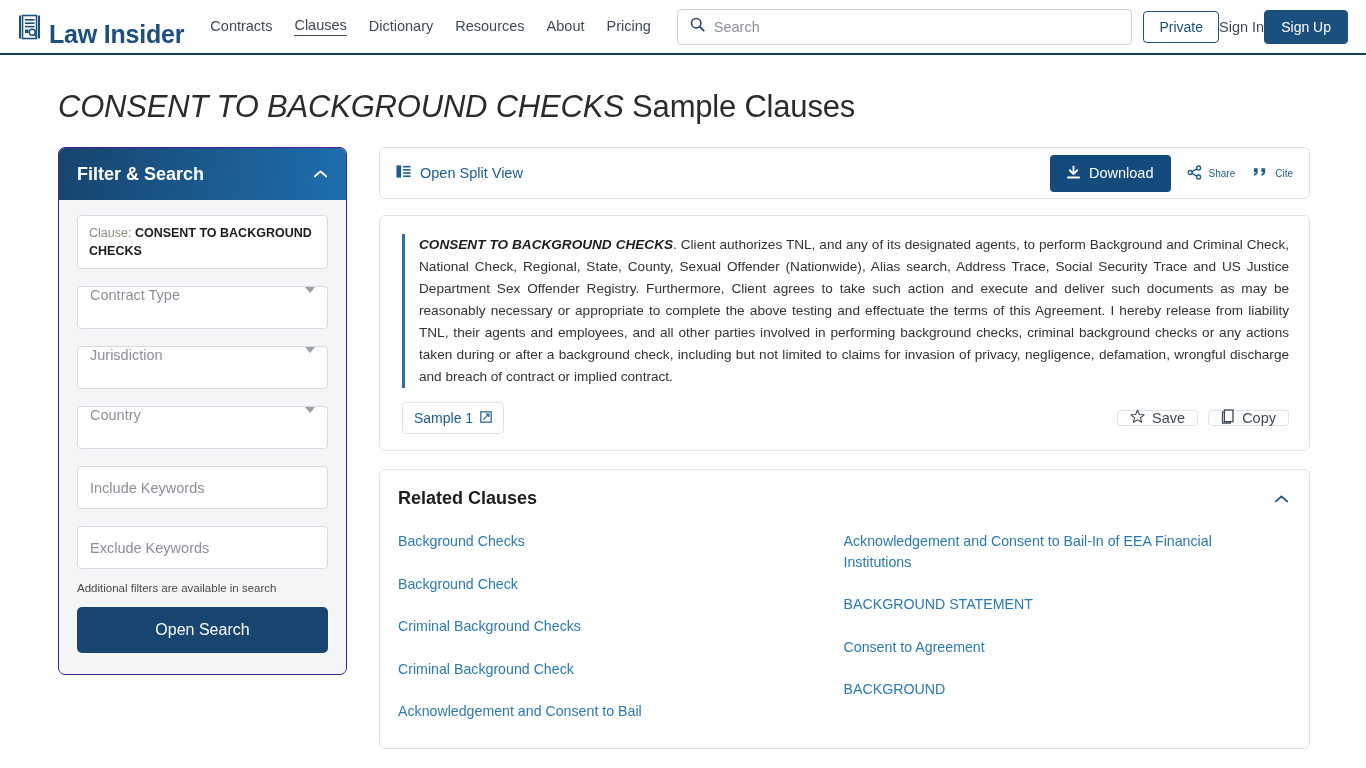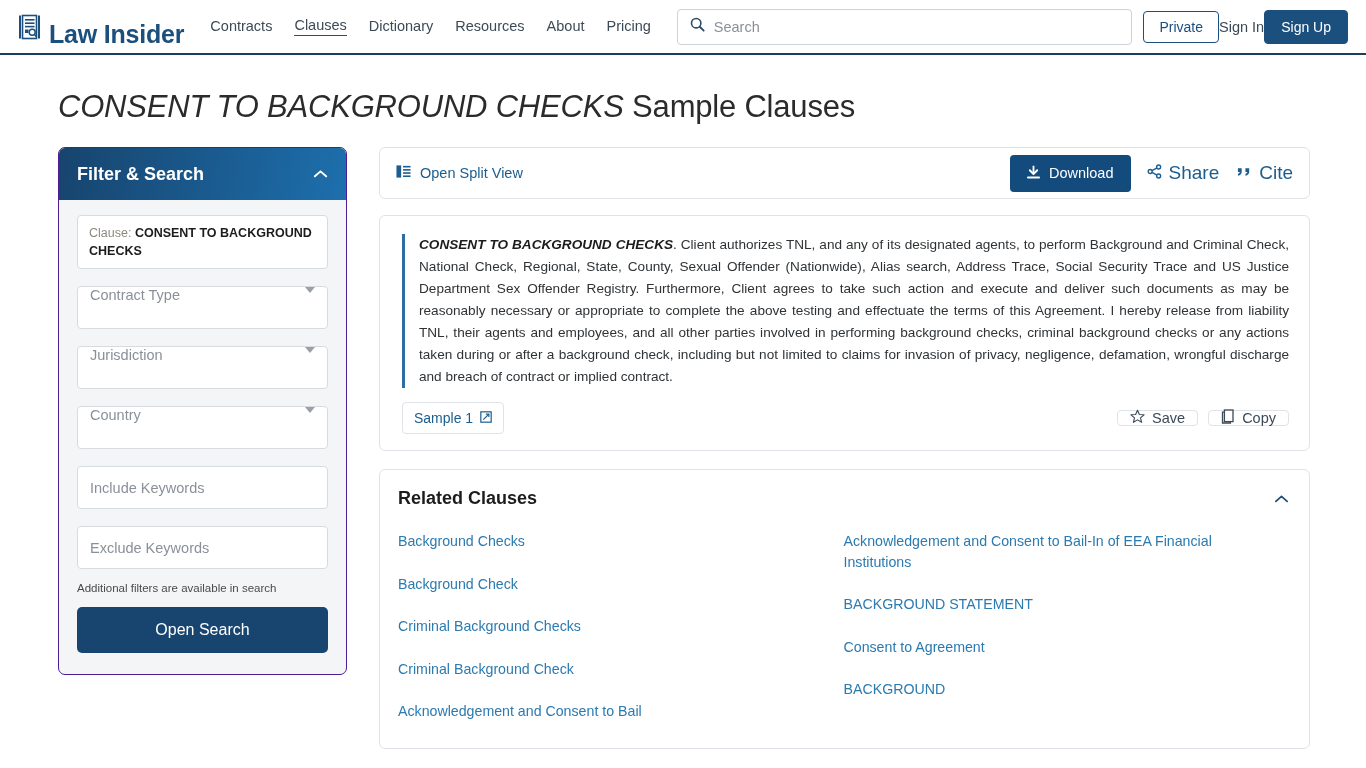--- a/index.html
+++ b/index.html
@@ -137,21 +137,21 @@
     margin-left: auto; display: flex; align-items: center; gap: 14px;
   }
   .btn-download {
     background: #134b7c; color: #fff; border: none; border-radius: 4px;
     height: 37px; padding: 0 17px; font-size: 14.5px;
     display: flex; align-items: center; gap: 9px;
     font-family: "Liberation Sans", sans-serif;
   }
   .toolbar-action {
     display: flex; align-items: center; gap: 7px;
-    color: #1b5d8f; font-size: 19px; background: none; border: none;
+    color: #1b5d8f; font-size: 10px; background: none; border: none;
     font-family: "Liberation Sans", sans-serif; padding: 4px 2px;
   }
 
   .clause-card { padding: 18px 20px 16px 22px; margin-bottom: 18px; }
   .clause-text {
     position: relative;
     border-left: 3px solid #2e6da4;
     padding-left: 14px;
     font-size: 13.6px; line-height: 1.62; color: #2f3336;
     text-align: justify;

